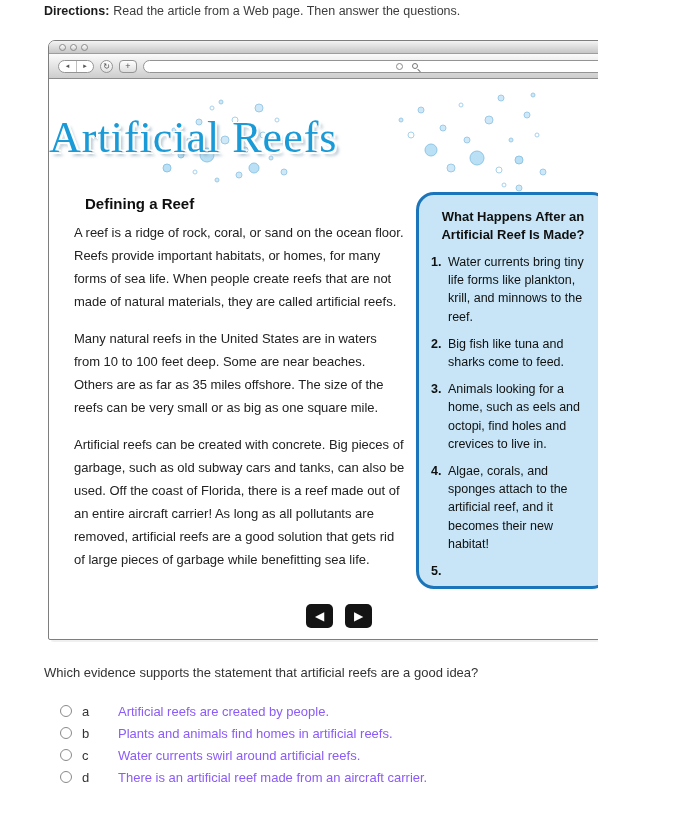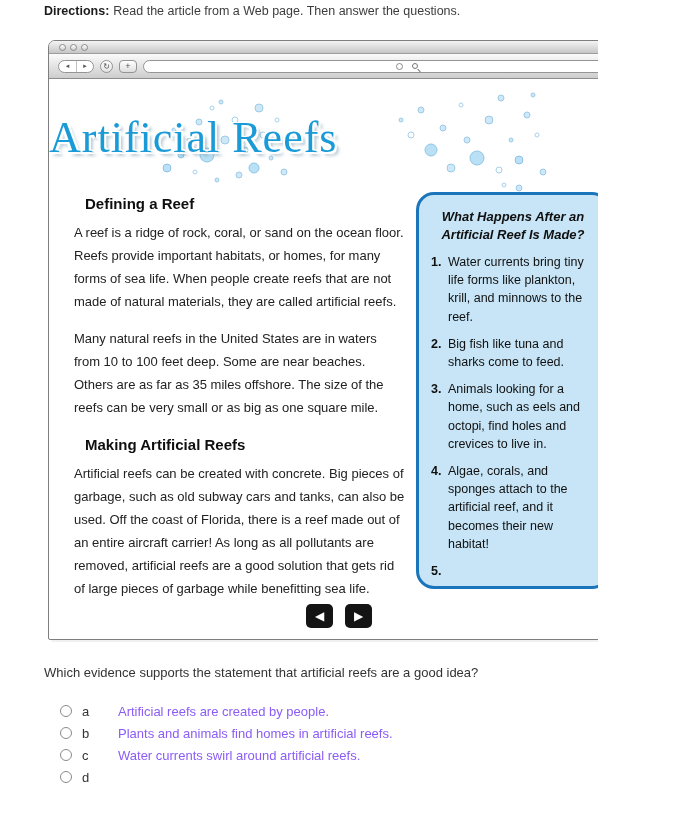--- a/index.html
+++ b/index.html
@@ -74,21 +74,21 @@
              line-height:23px; color:#222; }
   .article h3 { font-size:15px; color:#0f0f0f; margin:0 11px 6px; }
   .article h3.second { margin-top:10px; }
   .article p { margin:0 0 14px; }
 
   
   .sidebar-box { position:absolute; left:367px; top:112px; width:194px; height:397px;
                  background:#c7e5f6; border:3px solid #1b75bb; border-radius:18px;
                  padding:11px 12px; }
   .sidebar-heading { font-weight:bold; font-size:13px; line-height:18px; text-align:center;
-                     color:#101010; margin:2px 4px 9px;font-style:italic; }
+                     color:#101010; margin:2px 4px 9px; }
   .sidebar-item { display:flex; font-size:12.5px; line-height:18.2px; margin-bottom:9px;
                   color:#101010; }
   .sidebar-item .num { font-weight:bold; width:17px; flex:none; }
 
   
   .pager { position:absolute; left:0; top:524px; width:580px; display:flex;
            justify-content:center; gap:12px; }
   .page-btn { width:27px; height:24px; background:#141414; border-radius:5px; color:#fff;
               font-size:12px; display:flex; align-items:center; justify-content:center;
               cursor:pointer; }
@@ -176,21 +176,20 @@
         <circle class="b2" cx="455" cy="105" r="2"></circle>
           <circle class="b1" cx="470" cy="108" r="3"></circle>
       </svg>
 
       <div class="reef-title">Artificial Reefs</div>
 
       <div class="article">
         <h3>Defining a Reef</h3>
         <p>A reef is a ridge of rock, coral, or sand on the ocean floor. Reefs provide important habitats, or homes, for many forms of sea life. When people create reefs that are not made of natural materials, they are called artificial reefs.</p>
         <p>Many natural reefs in the United States are in waters from 10 to 100 feet deep. Some are near beaches. Others are as far as 35 miles offshore. The size of the reefs can be very small or as big as one square mile.</p>
-        <h3 class="second">Making Artificial Reefs</h3>
         <p>Artificial reefs can be created with concrete. Big pieces of garbage, such as old subway cars and tanks, can also be used. Off the coast of Florida, there is a reef made out of an entire aircraft carrier! As long as all pollutants are removed, artificial reefs are a good solution that gets rid of large pieces of garbage while benefitting sea life.</p>
       </div>
 
       <div class="sidebar-box">
         <div class="sidebar-heading">What Happens After an Artificial Reef Is Made?</div>
         <div class="sidebar-item">
           <span class="num">1.</span>
           <span>Water currents bring tiny life forms like plankton, krill, and minnows to the reef.</span>
         </div>
         <div class="sidebar-item">
@@ -238,16 +237,17 @@
       <span class="opt-text">Plants and animals find homes in artificial reefs.</span>
     </div>
     <div class="option-row">
       <span class="radio"></span>
       <span class="opt-letter">c</span>
       <span class="opt-text">Water currents swirl around artificial reefs.</span>
     </div>
     <div class="option-row">
       <span class="radio"></span>
       <span class="opt-letter">d</span>
+      <span class="opt-text">There is an artificial reef made from an aircraft carrier.</span>
     </div>
   </div>
 
 </div>
 
 </body></html>

